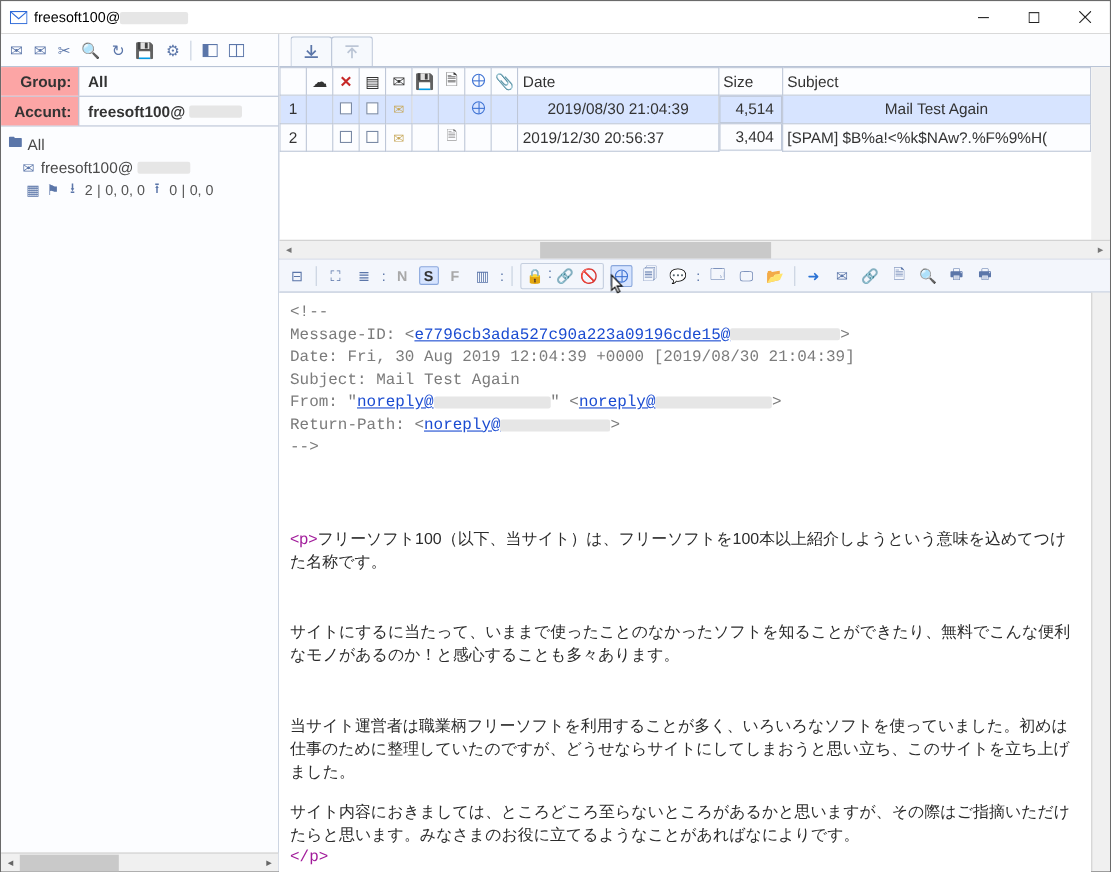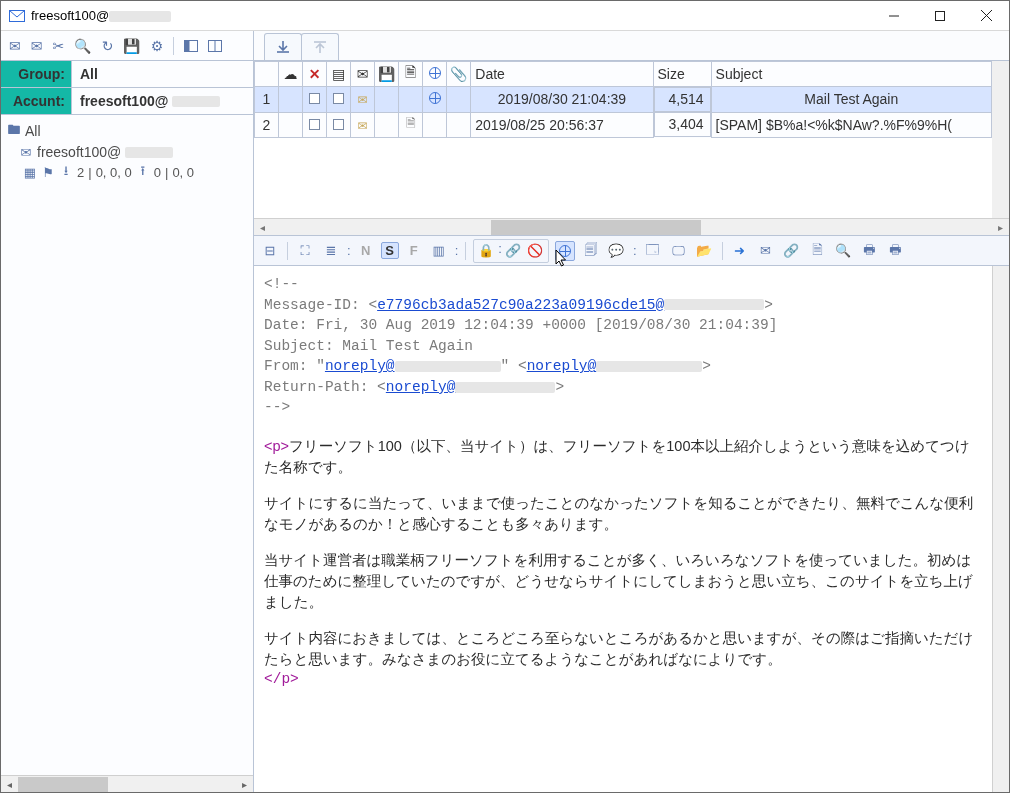--- a/index.html
+++ b/index.html
@@ -16,21 +16,21 @@
 
   
   .body { flex:1 1 auto; display:flex; min-height:0; }
 
   
   .left { width:253px; border-right:1px solid #b9c4d6; display:flex; flex-direction:column; background:#fcfdff; min-height:0; }
   .top-toolbar { height:30px; border-bottom:1px solid #b9c4d6; display:flex; align-items:center; gap:10px; padding:0 8px; }
   .top-toolbar .tico { color:#5b76a9; font-size:14px; line-height:1; }
   .top-toolbar .sep { width:1px; height:18px; background:#c6cfde; }
   .labelrow { display:flex; border-bottom:1px solid #b9c4d6; font-size:14px; }
-  .labelrow .lab { width:71px; padding:5px 6px; text-align:right; border-right:1px solid #b9c4d6; color:#333; background:#14b8a6; font-weight:600;}
+  .labelrow .lab { width:71px; padding:5px 6px; text-align:right; border-right:1px solid #b9c4d6; color:#333; background:#fca5a5; font-weight:600;}
   .labelrow .val { flex:1; padding:5px 8px; color:#333; font-weight:600; display:flex; align-items:center; gap:4px;}
   .tree { flex:1 1 auto; overflow:auto; padding:4px 0 0 4px; font-size:14px; color:#4a4a4a; }
   .tree .node { padding:1px 2px; display:flex; align-items:center; gap:4px; }
   .tree .stats { padding-left:18px; color:#555; display:flex; align-items:center; gap:4px; font-size:13px;}
   .tree .ic { width:14px; display:inline-flex; justify-content:center; color:#5b76a9; font-size:13px; }
   .left-hscroll { height:17px; border-top:1px solid #cfcfcf; background:#f0f0f0; display:flex; align-items:center;}
   .left-hscroll .thumb { height:15px; width:90px; background:#c9c9c9; margin-left:0;}
   .left-hscroll .arrow { width:17px; height:17px; display:flex; align-items:center; justify-content:center; color:#666; font-size:10px;}
 
   
@@ -76,21 +76,21 @@
   .cursor-arrow{position:relative;}
   .cursor-arrow svg{position:absolute;left:-1px;top:7px;pointer-events:none;}
 
   
   .msgview { flex:1; overflow:auto; padding:8px 14px 10px 10px; font-family: Consolas, "Courier New", monospace; font-size:14.5px; line-height:1.42; color:#2b2b2b; background:#fff;}
   .msgview .gray { color:#7b7b7b; }
   .msgview .link { color:#1a4bd1; text-decoration:underline; }
   .msgview .ptag { color:#a11b9a; }
   .msgview .jp { font-family: Meiryo, "Hiragino Sans", sans-serif; font-size:14.5px; color:#2b2b2b;}
   .msgview p{margin:0;}
-  .msgview .blk{margin-bottom:16px;}
+  .msgview .blk{margin-bottom:16px;margin-top:44px;}
   .right-vscroll{width:17px;background:#f0f0f0;border-left:1px solid #d0d0d0;}
   .msgwrap{flex:1;display:flex;min-height:0;}
 
   svg { display:block;}
 </style>
 </head>
 <body>
 
 <div class="window">
 
@@ -256,21 +256,21 @@
               <tr>
                 <td class="center">2</td>
                 <td class="center"></td>
                 <td class="center"><span class="chk"></span></td>
                 <td class="center"><span class="chk"></span></td>
                 <td class="center"><span class="envico">✉</span></td>
                 <td class="center"></td>
                 <td class="center"><span class="docico">🗎</span></td>
                 <td class="center"></td>
                     <td class="center"></td>
-                <td>2019/08/25 20:56:37</td>
+                <td>2019/12/30 20:56:37</td>
                 <td class="right">3,404</td>
                 <td>[SPAM] $B%a!&lt;%k$NAw?.%F%9%H(</td>
               </tr>
             </tbody>
           </table>
           </div>
           <div class="ml-vscroll"></div>
         </div>
         <div class="ml-hscroll">
           <div class="arrow">◂</div>

